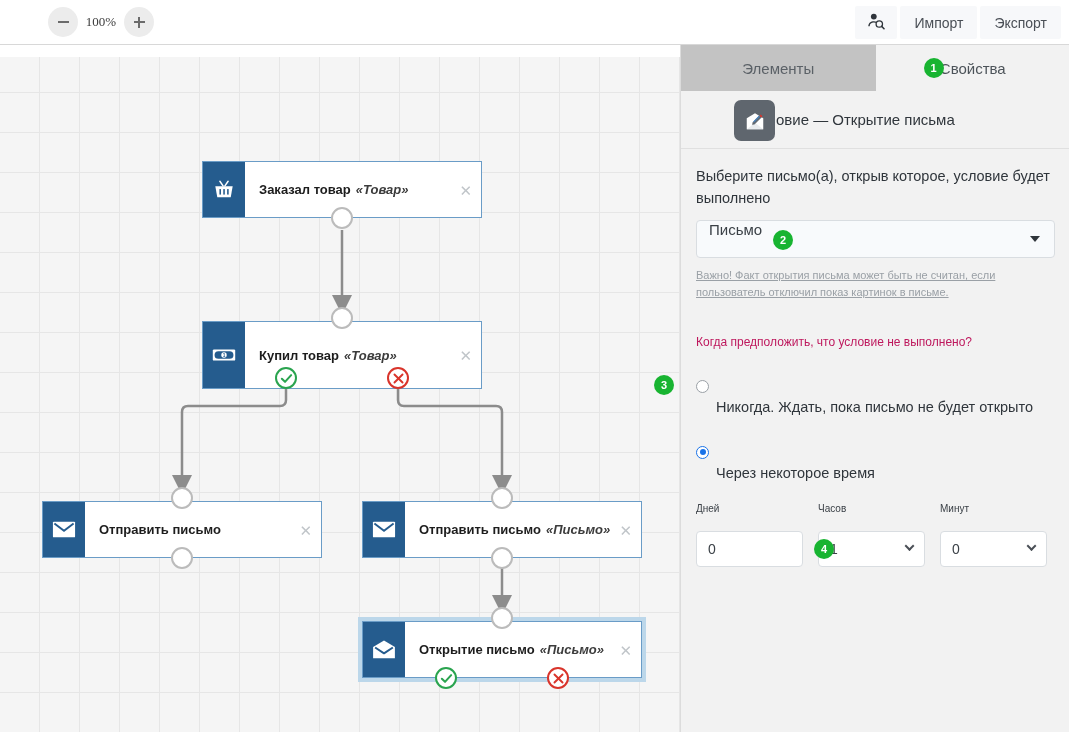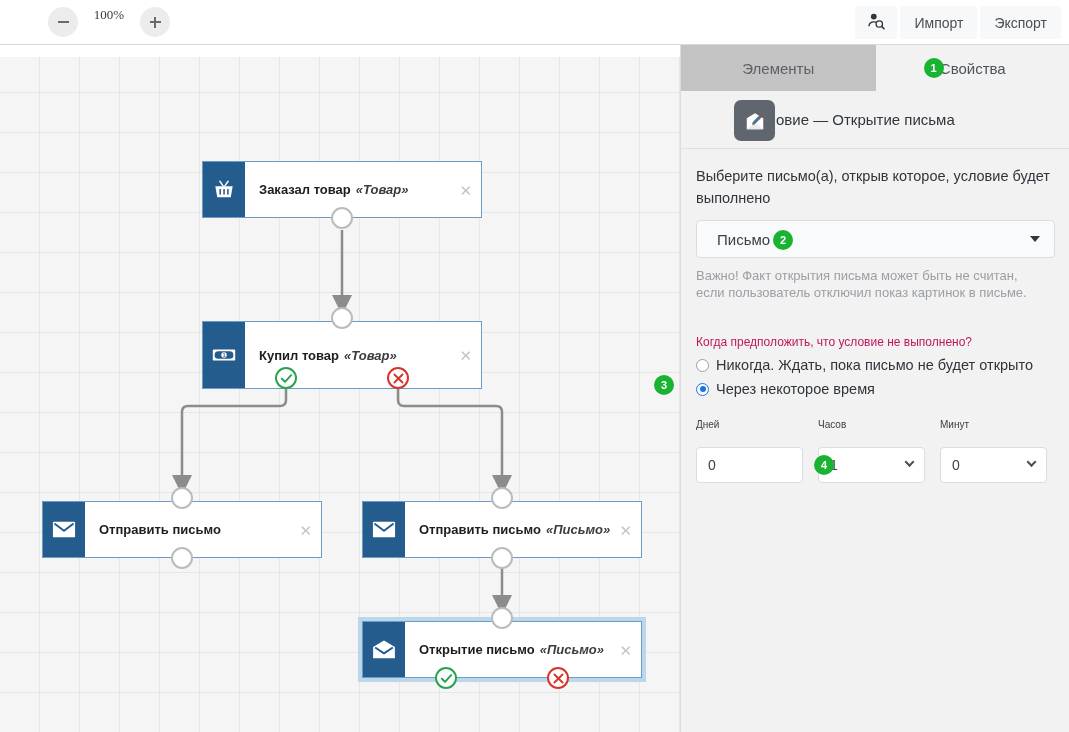--- a/index.html
+++ b/index.html
@@ -18,21 +18,21 @@
 
   
   .toolbar {
     position: absolute; left: 0; top: 0;
     width: 1069px; height: 45px;
     background: #ffffff;
     border-bottom: 1px solid #d8d8d8;
   }
   .zoom-group {
     position: absolute; left: 48px; top: 7px;
-    display: flex; gap: 12px;
+    display: flex; align-items: center; gap: 4px;
   }
   .round-btn {
     width: 30px; height: 30px; border-radius: 50%;
     background: #ececec; border: none;
     display: flex; align-items: center; justify-content: center;
     cursor: pointer;
     color: #5a5a5a;
   }
   .round-btn .bar-h {
     width: 11px; height: 2px; background: #6b6b6b; display:block;
@@ -213,59 +213,60 @@
   .panel-body { padding: 16px 15px 0 15px; }
   .panel-label {
     font-size: 14.5px; color: #2f353b; line-height: 22px;
   }
   .select-box {
     margin-top: 11px;
     height: 38px; width: 359px;
     background: #f8fafc;
     border: 1px solid #d9dde1;
     border-radius: 4px;
-    display: flex; align-items: center;
-    padding: 0 20px;
+    display: flex; 
+    padding: 0 12px;
     position: relative;
     font-size: 15px; color: #3b4147;
     cursor: pointer;
   }
   .select-box .caret {
     position: absolute; right: 14px; top: 50%;
     transform: translateY(-50%);
     width: 0; height: 0;
     border-left: 5px solid transparent;
     border-right: 5px solid transparent;
     border-top: 6px solid #2f353b;
   }
   .hint {
     margin-top: 9px;
-    font-size: 13px; color: #9aa0a6; line-height: 17px;
+    font-size: 11px; color: #9aa0a6; line-height: 17px;
     max-width: 340px;
+    text-decoration: underline;
   }
   .question {
     margin-top: 34px;
     font-size: 12px; color: #be185d;
   }
   .radio-row {
     display: flex; align-items: center; margin-top: 8px;
     cursor: pointer;
   }
   .radio {
     width: 13px; height: 13px; border-radius: 50%;
     border: 1px solid #9aa0a6; background: #fff;
     margin-right: 7px; flex: 0 0 13px;
     position: relative;
   }
   .radio.checked { border: 1px solid #1a73e8; }
   .radio.checked::after {
     content: ""; position: absolute; left: 2.5px; top: 2.5px;
     width: 6px; height: 6px; border-radius: 50%; background: #1a73e8;
   }
-  .radio-label { font-size: 14.5px; color: #2f353b; }
+  .radio-label { font-size: 14.5px; color: #2f353b; margin-top: 42px; }
 
   .time-row {
     display: flex; margin-top: 22px; gap: 0;
   }
   .time-field { width: 107px; margin-right: 15px; position: relative; }
   .time-field .t-label {
     font-size: 10px; color: #3b4147; margin-bottom: 17px; display:block;
   }
   .time-input, .time-select {
     height: 36px; width: 107px;

